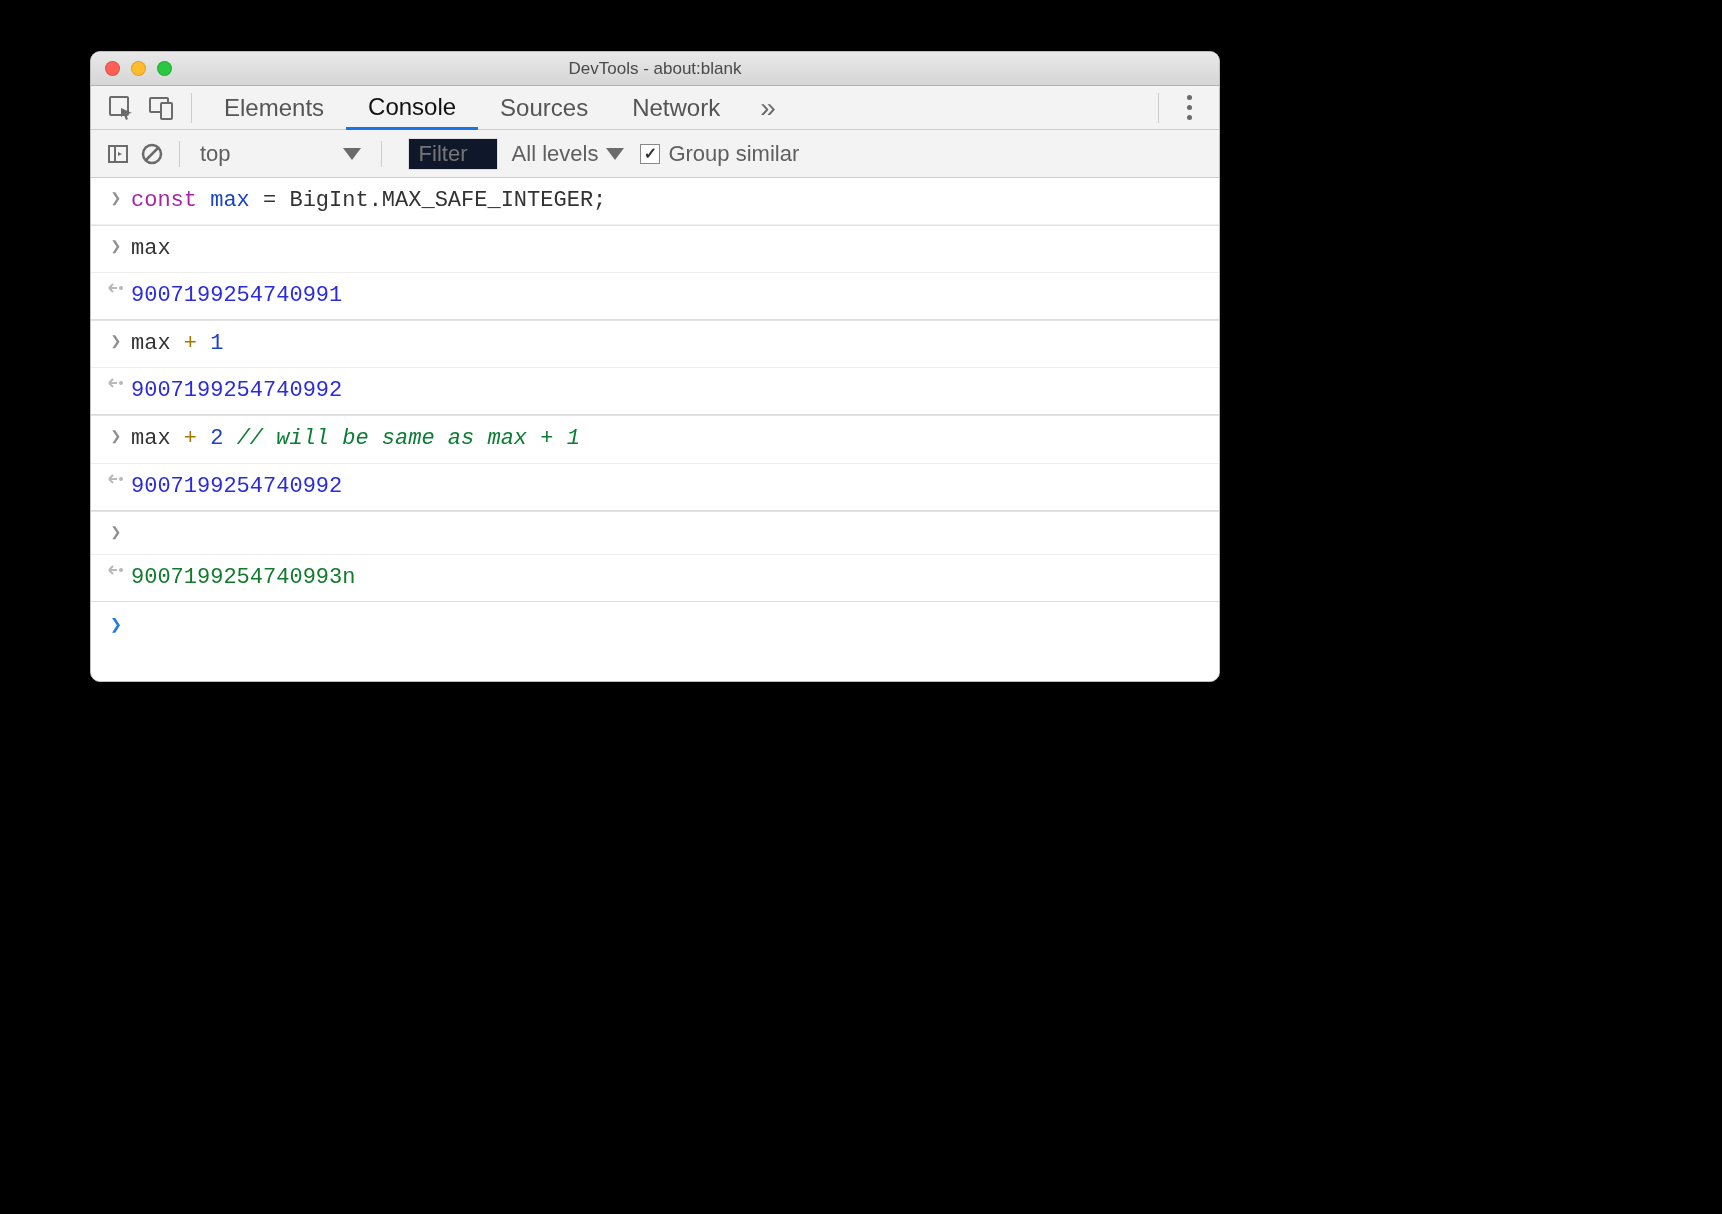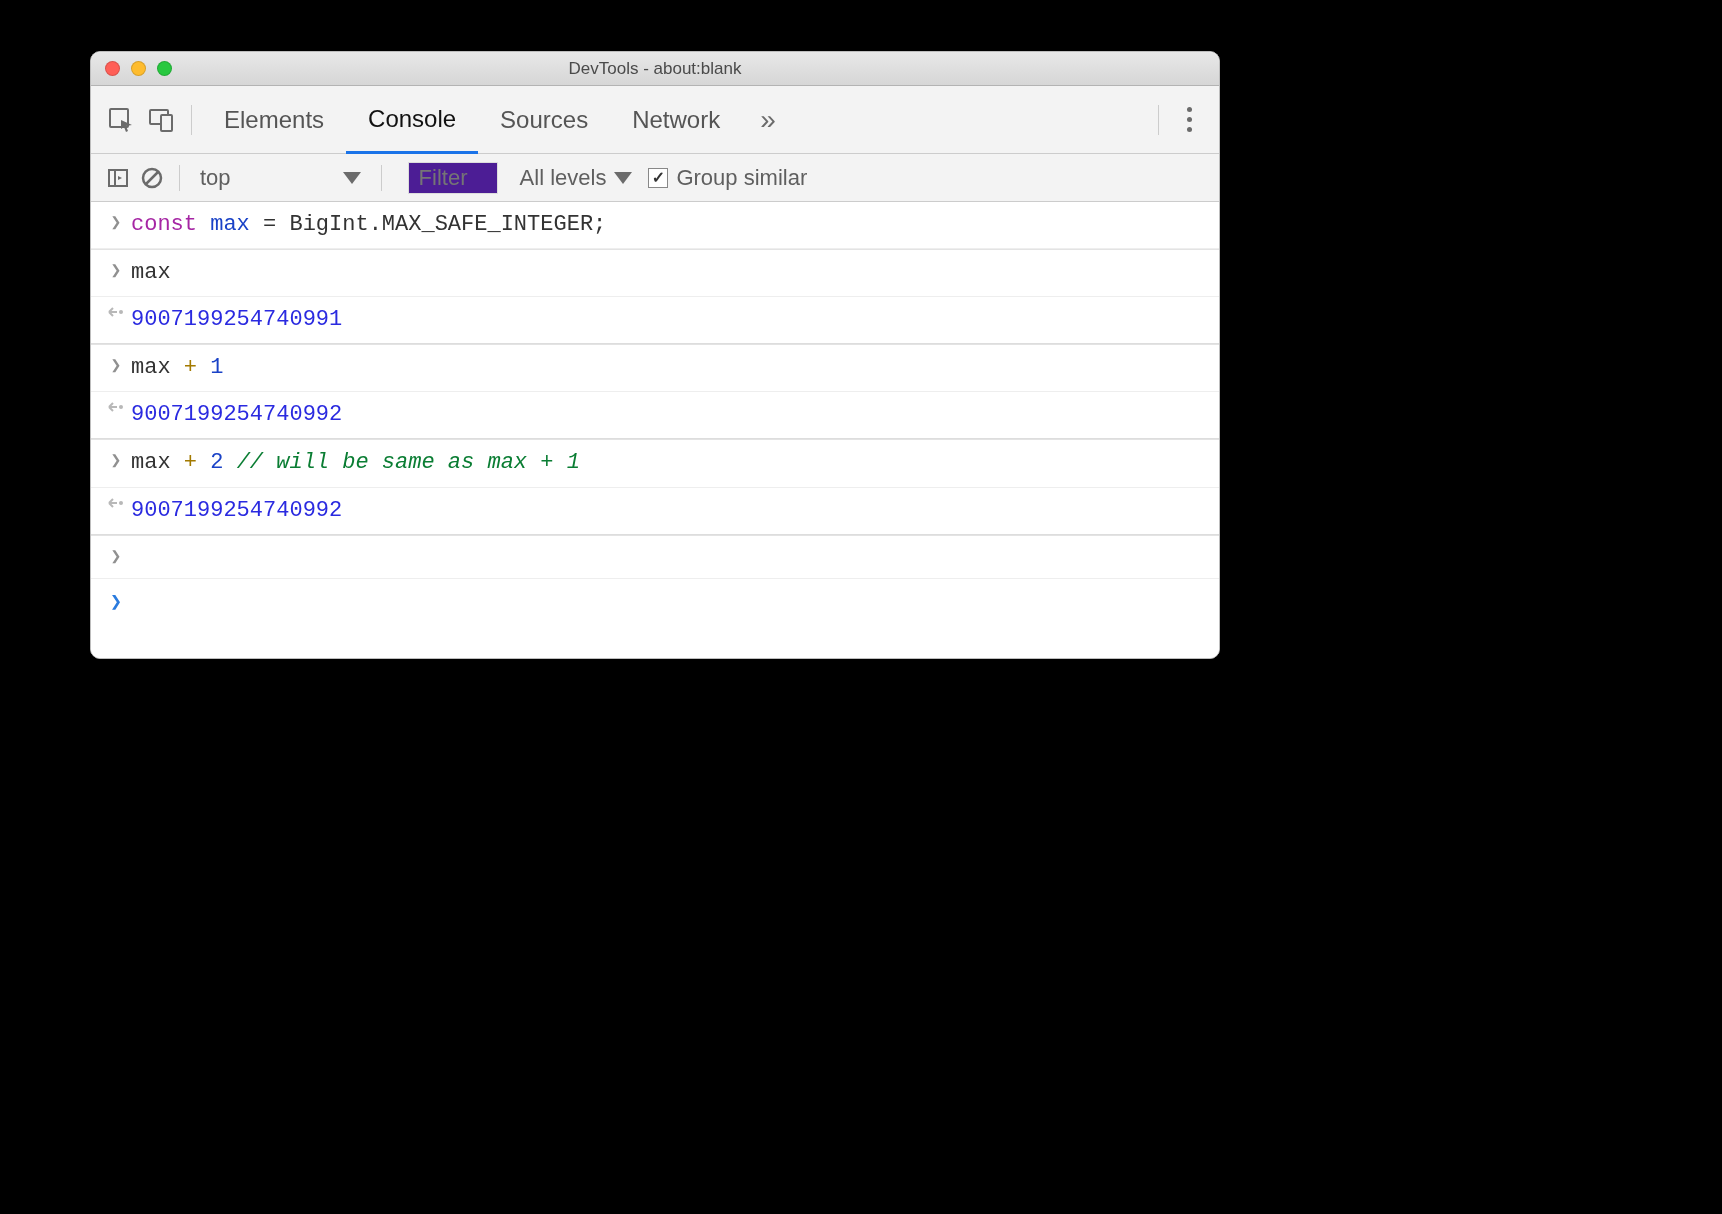--- a/index.html
+++ b/index.html
@@ -35,21 +35,21 @@
   .tl { width: 15px; height: 15px; border-radius: 50%; border: 0.5px solid rgba(0,0,0,0.15); }
   .tl.red { background: #ff5f57; }
   .tl.yellow { background: #febc2e; }
   .tl.green { background: #28c840; }
   .titlebar .title {
     position: absolute; left: 0; right: 0; text-align: center;
     font-size: 17px; color: #4a4a4a; font-weight: 400;
     pointer-events: none;
   }
   .tabs-bar {
-    height: 68px;
+    height: 44px;
     background: #f3f3f3;
     border-bottom: 1px solid #ccc;
     display: flex;
     align-items: center;
     padding: 0 10px;
   }
   .icon-btn {
     width: 40px; height: 40px;
     display: flex; align-items: center; justify-content: center;
     color: #6b6b6b;
@@ -91,24 +91,24 @@
     color: #5f5f5f;
   }
   .context-select {
     display:flex; align-items:center; gap: 112px;
     padding: 0 10px; cursor:pointer;
   }
   .triangle-down {
     width:0;height:0;border-left:9px solid transparent;border-right:9px solid transparent;border-top:12px solid #6b6b6b;
   }
   .filter-input {
-    border:1px solid #ddd; background:#4c1d95; color:#888;
+    border:1px solid #ddd; background:#0f172a; color:#888;
     font-size:22px; padding:2px 10px; width:90px; margin-left:16px;
   }
-  .levels { display:flex; align-items:center; gap:8px; margin-left:22px; cursor:pointer;}
+  .levels { display:flex; align-items:center; gap:8px; margin-left:14px; cursor:pointer;}
   .checkbox {
     width:20px;height:20px;border:1px solid #888;background:#fff;display:flex;align-items:center;justify-content:center;margin-left:16px;
   }
   .checkbox.checked::after{content:"✓";font-size:16px;color:#333;font-weight:bold;}
   .group-label{margin-left:8px;}
   .console {
     font-family: Menlo, Consolas, "Courier New", monospace;
     font-size: 22px;
     line-height: 1.55;
     background:#fff;
@@ -265,20 +265,29 @@
             <path d="M10 7 L2 7 M2 7 L6 3 M2 7 L6 11" stroke="#b8b8b8" stroke-width="2" fill="none"></path>
           </svg>
         </div>
         <div class="content"><span class="out-num">9007199254740992</span></div>
       </div>
       <div class="row group-sep">
         <div class="gutter">
           <span class="arrow-in">❯</span>
         </div>
       </div>
+      <div class="row pair-bottom">
+        <div class="gutter">
+          <svg width="18" height="14" viewBox="0 0 18 14">
+            <circle cx="14" cy="7" r="2" fill="#b8b8b8"></circle>
+            <path d="M10 7 L2 7 M2 7 L6 3 M2 7 L6 11" stroke="#b8b8b8" stroke-width="2" fill="none"></path>
+          </svg>
+        </div>
+        <div class="content"><span class="out-bigint">9007199254740993n</span></div>
+      </div>
       <div class="row prompt-row">
         <div class="gutter">
           <span class="prompt-arrow">❯</span>
         </div>
         <div class="content"></div>
       </div>
     </div>
 
 </div>
 

